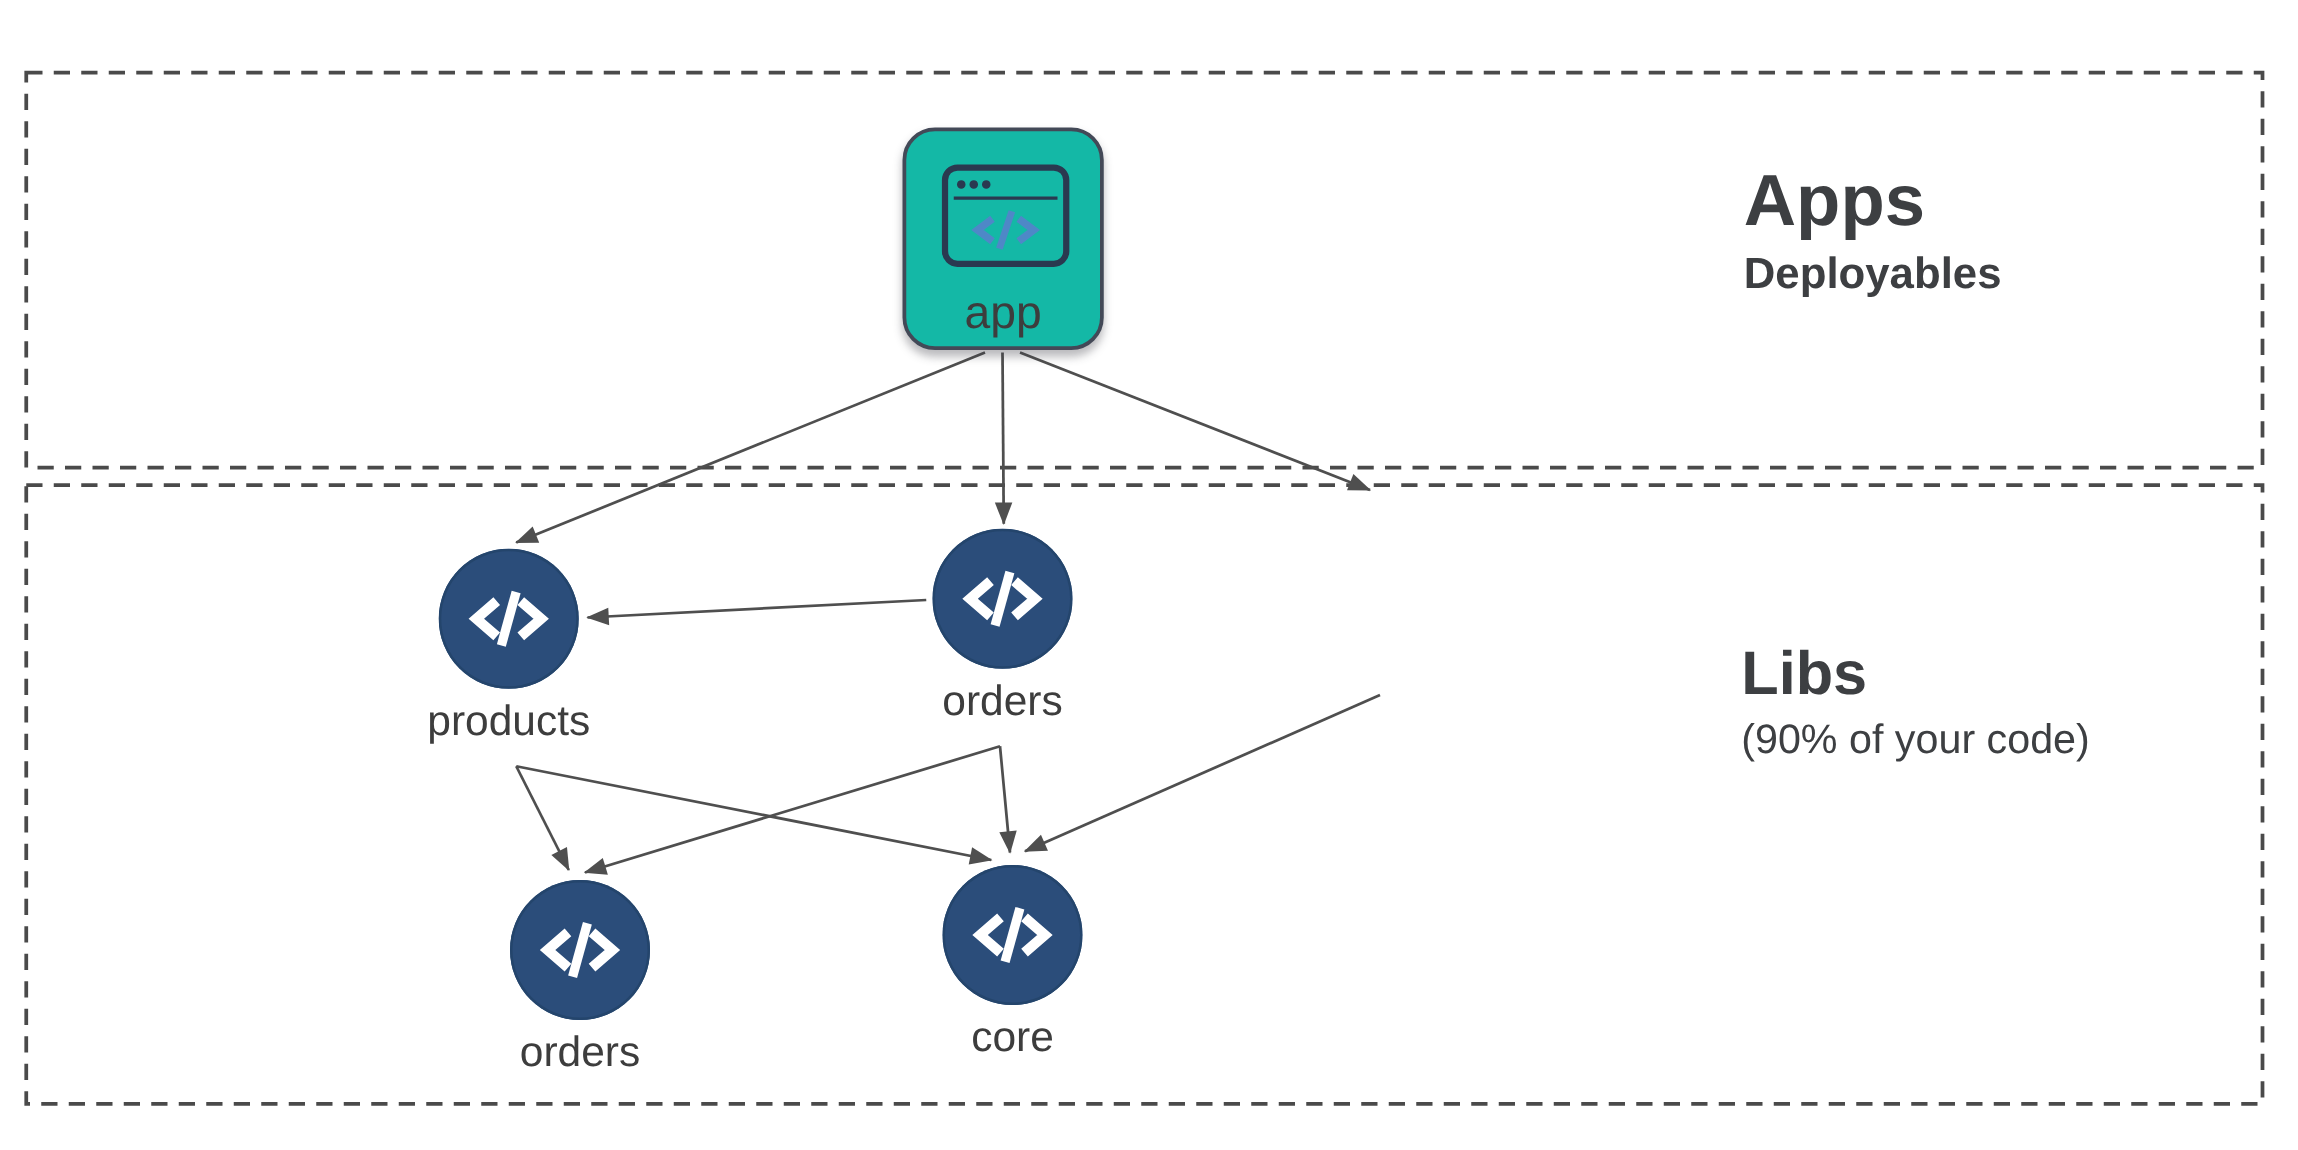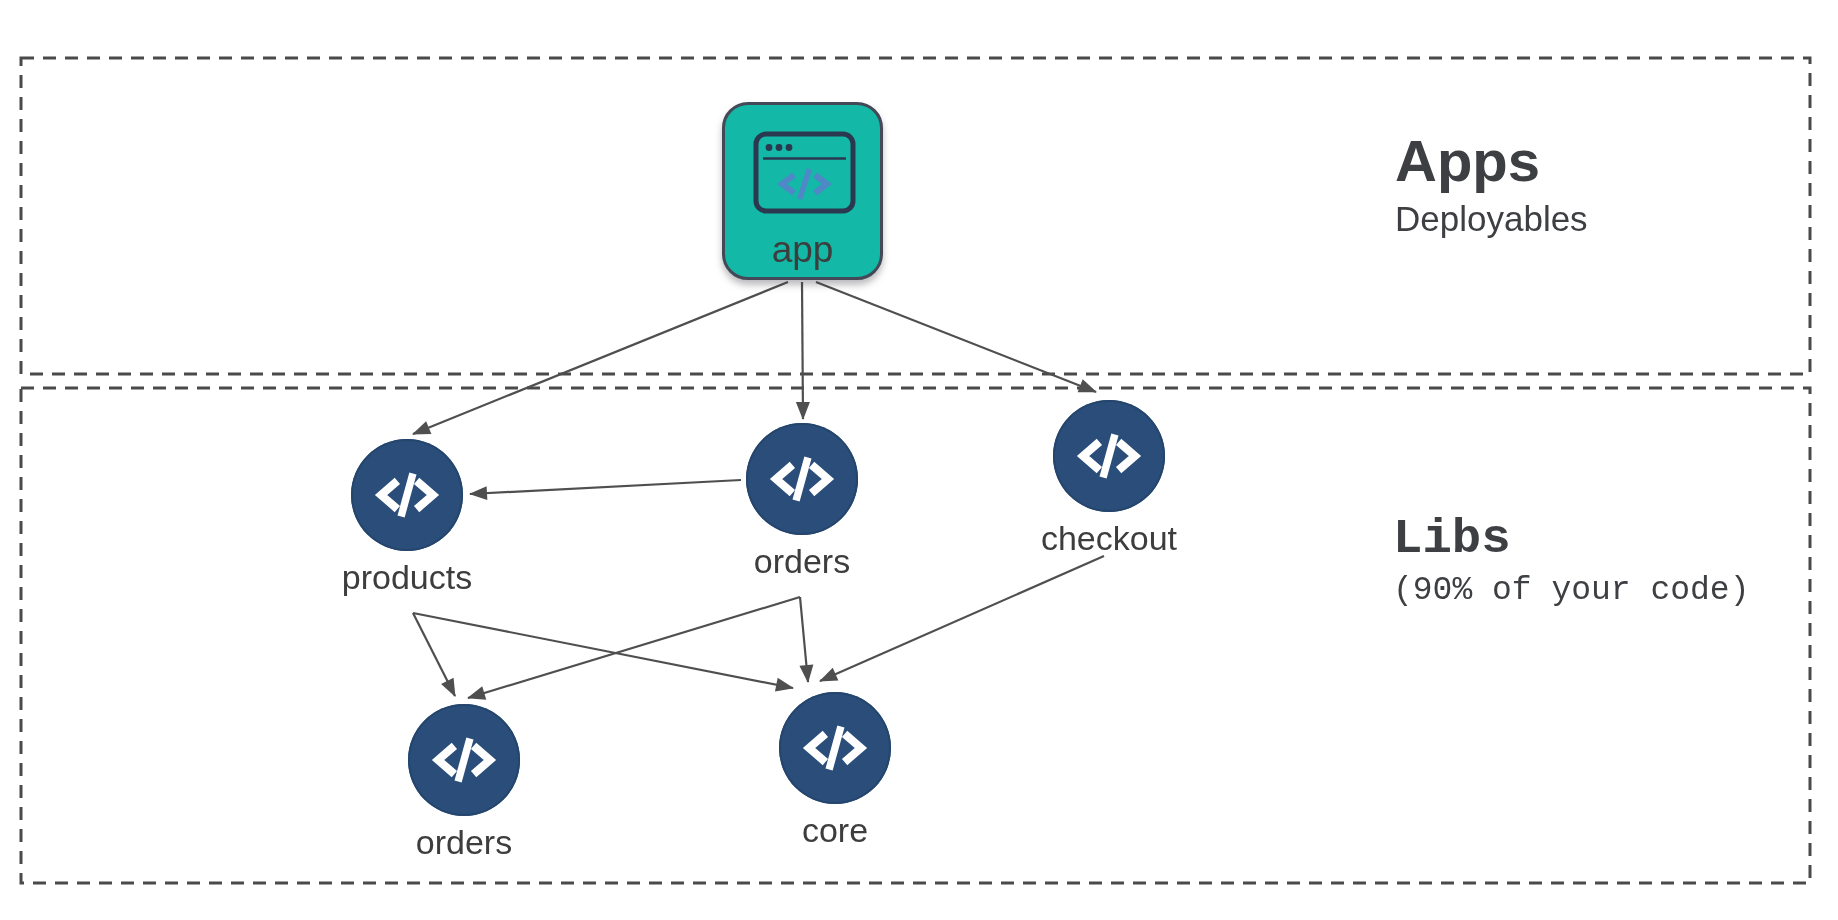--- a/index.html
+++ b/index.html
@@ -31,22 +31,22 @@
     position:absolute;top:119px;left:50%;transform:translateX(-50%);
     white-space:nowrap;font-size:34px;color:#3d3d3d;
   }
 
   
   .region-caption{position:absolute;color:#3d3f42;}
   .region-caption .cap-title{font-weight:700;margin:0;}
   .region-caption .cap-sub{margin:0;}
   .caption-apps{left:1395px;top:126px;}
   .caption-apps .cap-title{font-size:58px;line-height:1.2;}
-  .caption-apps .cap-sub{font-size:35px;line-height:1.3;}
-  .caption-libs{left:1393px;top:510px;font-family:Liberation Mono, monospace;}
+  .caption-apps .cap-sub{font-size:35px;line-height:1.3;font-weight:bold;}
+  .caption-libs{left:1393px;top:510px;}
   .caption-libs .cap-title{font-size:49px;line-height:1.2;}
   .caption-libs .cap-sub{font-size:33px;line-height:1.35;}
 </style>
 </head>
 <body>
 
 <div class="canvas">
 
   <svg class="edge-layer" width="1838" height="920" viewBox="0 0 1838 920" xmlns="http://www.w3.org/2000/svg">
     <defs>
@@ -106,47 +106,35 @@
         <g stroke="#ffffff" fill="none">
           <polyline points="37,31 15,50 37,69" stroke-width="11" stroke-linejoin="miter"></polyline>
           <polyline points="63,31 85,50 63,69" stroke-width="11" stroke-linejoin="miter"></polyline>
           <line x1="58" y1="21" x2="42" y2="79" stroke-width="10"></line>
         </g>
       </svg>
     </div>
     <div class="lib-label">orders</div>
   </div>
 
-  <div class="lib-node" style="left:1053px;top:400px;">
-    <div class="lib-circle">
-      <svg viewBox="0 0 100 100" xmlns="http://www.w3.org/2000/svg">
-        <g stroke="#ffffff" fill="none">
-          <polyline points="37,31 15,50 37,69" stroke-width="11" stroke-linejoin="miter"></polyline>
-          <polyline points="63,31 85,50 63,69" stroke-width="11" stroke-linejoin="miter"></polyline>
-          <line x1="58" y1="21" x2="42" y2="79" stroke-width="10"></line>
-        </g>
-      </svg>
-    </div>
-    <div class="lib-label">checkout</div>
-  </div>
 
   <div class="lib-node" style="left:408px;top:704px;">
     <div class="lib-circle">
       <svg viewBox="0 0 100 100" xmlns="http://www.w3.org/2000/svg">
         <g stroke="#ffffff" fill="none">
           <polyline points="37,31 15,50 37,69" stroke-width="11" stroke-linejoin="miter"></polyline>
           <polyline points="63,31 85,50 63,69" stroke-width="11" stroke-linejoin="miter"></polyline>
           <line x1="58" y1="21" x2="42" y2="79" stroke-width="10"></line>
         </g>
       </svg>
     </div>
     <div class="lib-label">orders</div>
   </div>
 
-  <div class="lib-node" style="left:779px;top:692px;text-align:center;">
+  <div class="lib-node" style="left:754px;top:692px;text-align:center;">
     <div class="lib-circle">
       <svg viewBox="0 0 100 100" xmlns="http://www.w3.org/2000/svg">
         <g stroke="#ffffff" fill="none">
           <polyline points="37,31 15,50 37,69" stroke-width="11" stroke-linejoin="miter"></polyline>
           <polyline points="63,31 85,50 63,69" stroke-width="11" stroke-linejoin="miter"></polyline>
           <line x1="58" y1="21" x2="42" y2="79" stroke-width="10"></line>
         </g>
       </svg>
     </div>
     <div class="lib-label">core</div>

